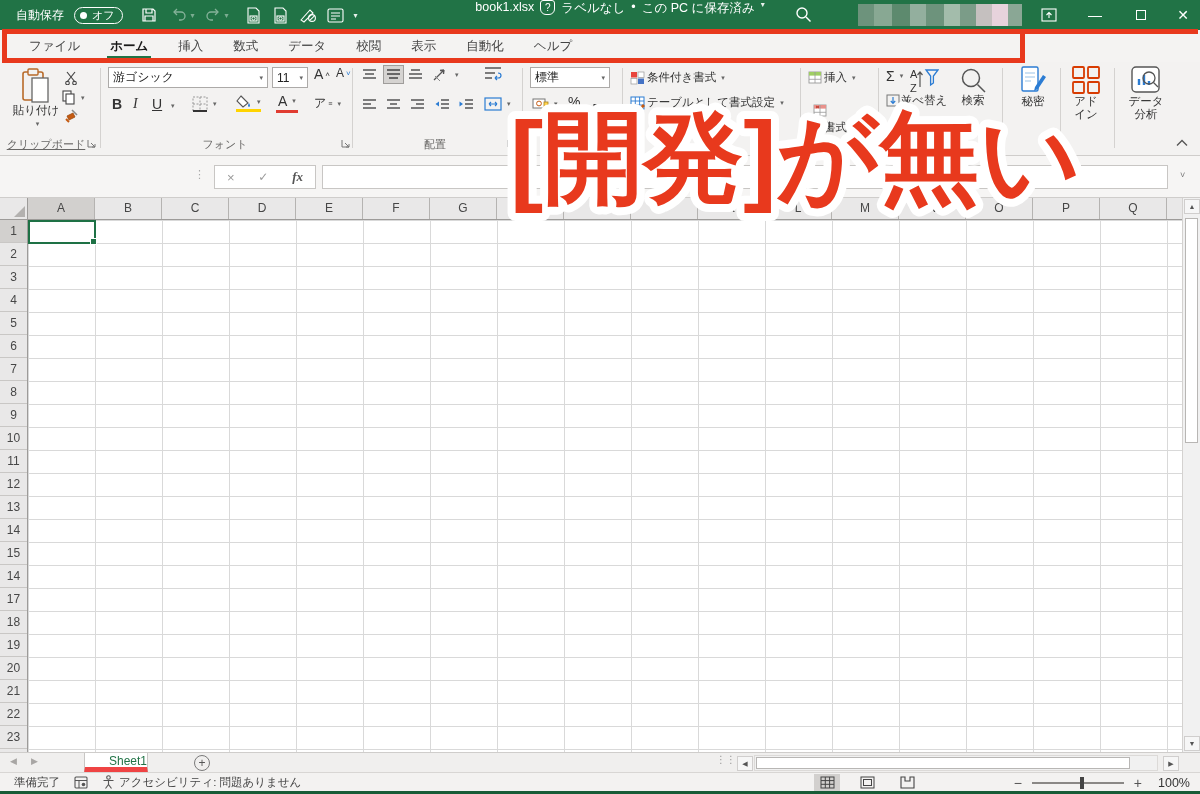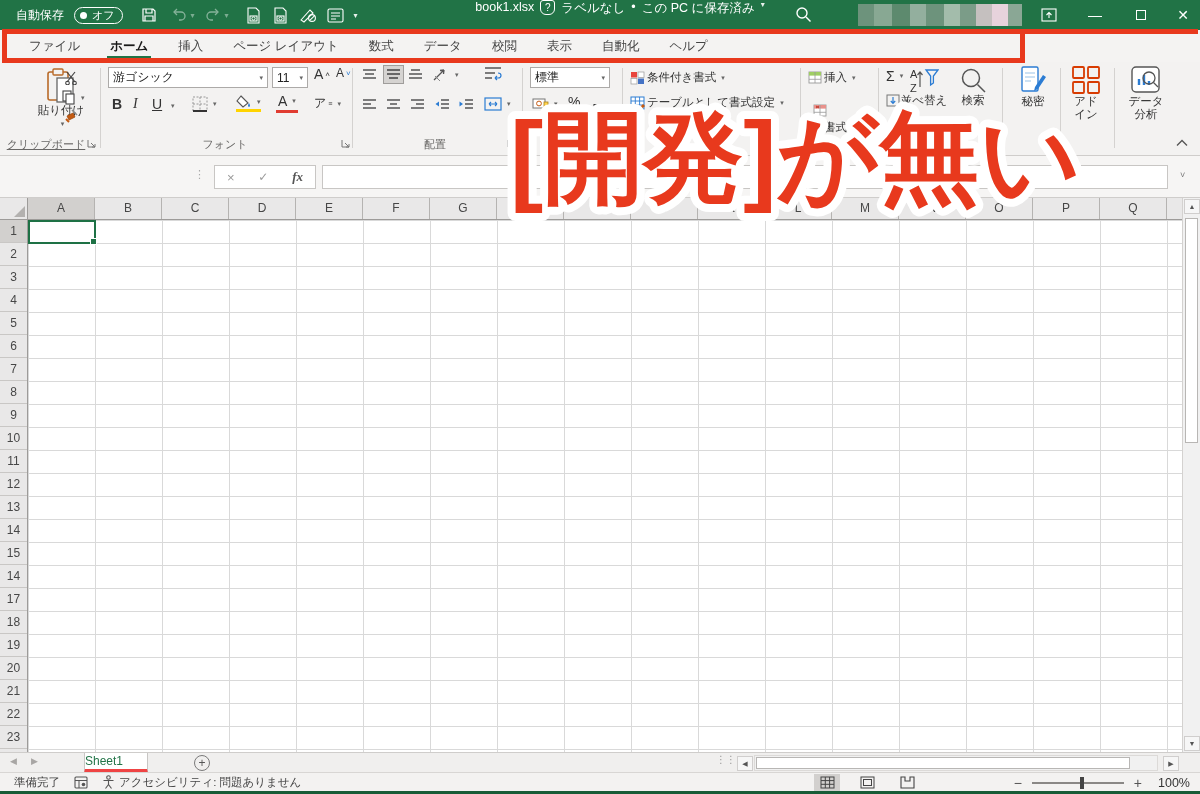--- a/index.html
+++ b/index.html
@@ -74,21 +74,21 @@
 
   
   #vscroll { position:absolute; left:1182px; top:198px; width:18px; height:554px; background:#f1f1f1; border-left:1px solid #d4d2d0; }
   .sbtn { width:16px; height:15px; margin:1px; background:#f6f6f6; border:1px solid #d0cecd; color:#555; font-size:7px; display:flex; align-items:center; justify-content:center; }
   #vthumb { position:absolute; left:2px; top:20px; width:13px; height:225px; background:#fff; border:1px solid #b8b6b4; }
   #vdown { position:absolute; left:0; bottom:0; }
 
   
   #sheetbar { position:absolute; left:0; top:752px; width:1200px; height:20px; background:#f0efee; border-top:1px solid #cfcdcb; }
   #sheetnav { position:absolute; left:10px; top:3px; color:#a8a6a4; font-size:9px; letter-spacing:14px; }
-  #sheet-tab { position:absolute; left:84px; top:0; width:64px; height:20px; background:#fff; border:1px solid #c8c6c4; border-top:none; border-bottom:4px solid #ef4444; color:#217346; font-size:12px; text-align:left; line-height:17px; }
+  #sheet-tab { position:absolute; left:84px; top:0; width:64px; height:20px; background:#fff; border:1px solid #c8c6c4; border-top:none; border-bottom:6px solid #ef4444; color:#217346; font-size:12px; text-align:right; line-height:17px; }
   #addsheet { position:absolute; left:194px; top:2px; width:16px; height:16px; border:1px solid #7a7a7a; border-radius:50%; color:#555; font-size:12px; line-height:14px; text-align:center; }
   #hsplit { position:absolute; left:716px; top:1px; color:#9a9a9a; font-size:10px; }
   #hscroll { position:absolute; left:736px; top:2px; width:444px; height:16px; }
   #hleft { position:absolute; left:0; top:0; } #hright { position:absolute; right:0; top:0; }
   #htrack { position:absolute; left:18px; right:22px; top:0; height:16px; background:#f1f1f1; border:1px solid #dcdad8; }
   #hthumb { position:absolute; left:1px; top:1px; width:374px; height:12px; background:#fff; border:1px solid #b8b6b4; }
 
   
   #statusbar { position:absolute; left:0; top:772px; width:1200px; height:19px; background:#f3f2f1; border-top:1px solid #d8d6d4; display:flex; align-items:center; font-size:11.5px; color:#444; }
   #greenedge { position:absolute; left:0; top:791px; width:1200px; height:3px; background:#185c37; }
@@ -192,33 +192,32 @@
         <span class="maxbox"></span>
       </span>
     <span class="wctl" style="left:1166px;" aria-label="close">✕</span>
   </div>
 
   <div id="tabrow">
     <div id="tab-strip">
         <div class="tab">ファイル</div>
         <div class="tab active">ホーム</div>
         <div class="tab">挿入</div>
-        <div class="tab">ページ レイアウト</div>
         <div class="tab">数式</div>
         <div class="tab">データ</div>
         <div class="tab">校閲</div>
         <div class="tab">表示</div>
         <div class="tab">自動化</div>
         <div class="tab">ヘルプ</div>
       </div>
   </div>
 
   <div id="ribbon">
 
-    <div class="bigbtn" style="left:10px; top:6px; width:52px;margin-left:25px;">
+    <div class="bigbtn" style="left:10px; top:6px; width:52px;">
       <svg width="30" height="36" viewBox="0 0 30 36">
           <rect x="2" y="4" width="20" height="28" rx="2" fill="none" stroke="#b86a28" stroke-width="1.6"></rect>
           <rect x="7" y="1" width="10" height="6" rx="1" fill="#f3f2f1" stroke="#b86a28" stroke-width="1.4"></rect>
           <rect x="11" y="10" width="16" height="24" fill="#fff" stroke="#666" stroke-width="1.3"></rect>
         </svg>
       <span>貼り付け</span>
       <span class="dd">▾</span>
     </div>
     <span class="rbtn" style="left:64px; top:9px;">
       <svg width="15" height="14" viewBox="0 0 15 14">

